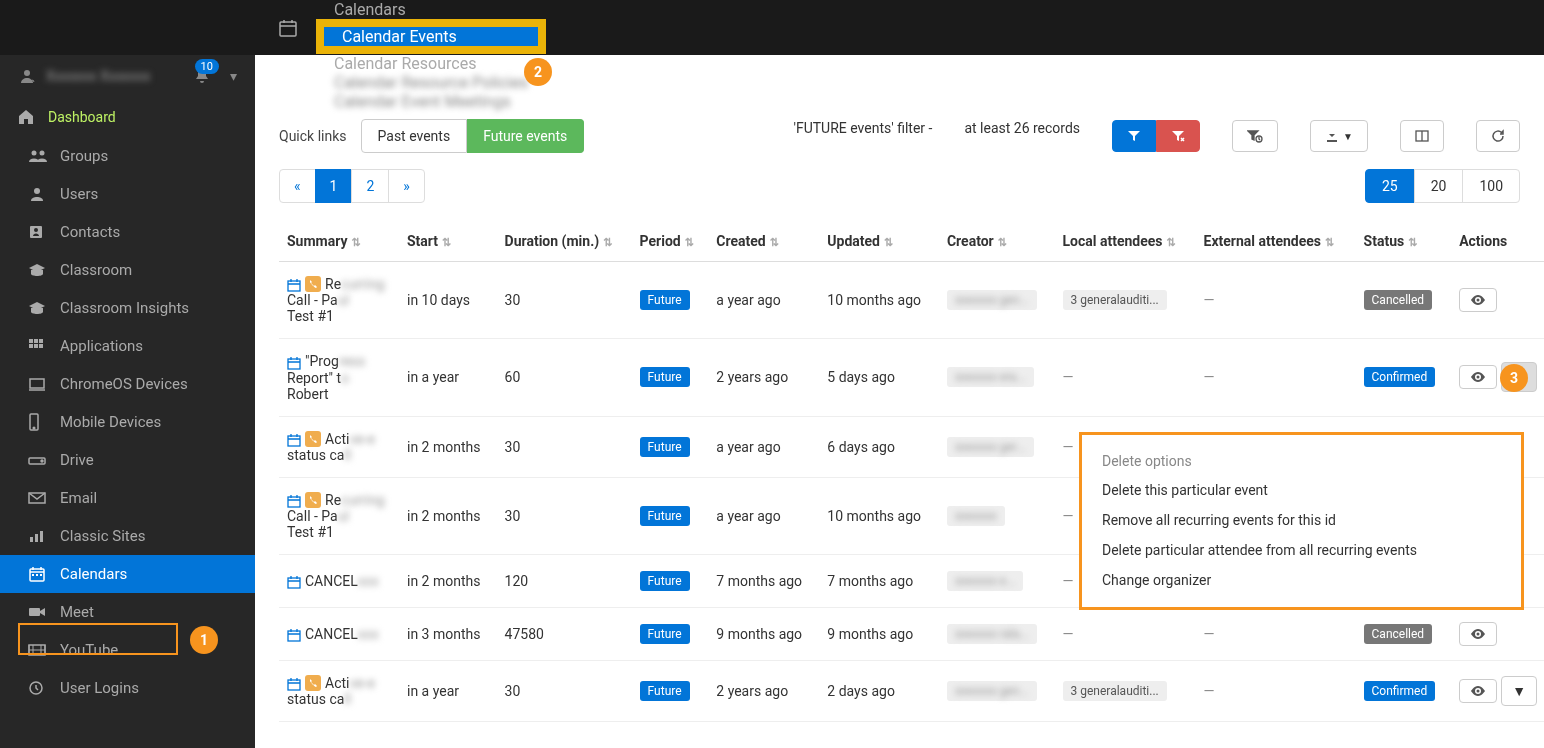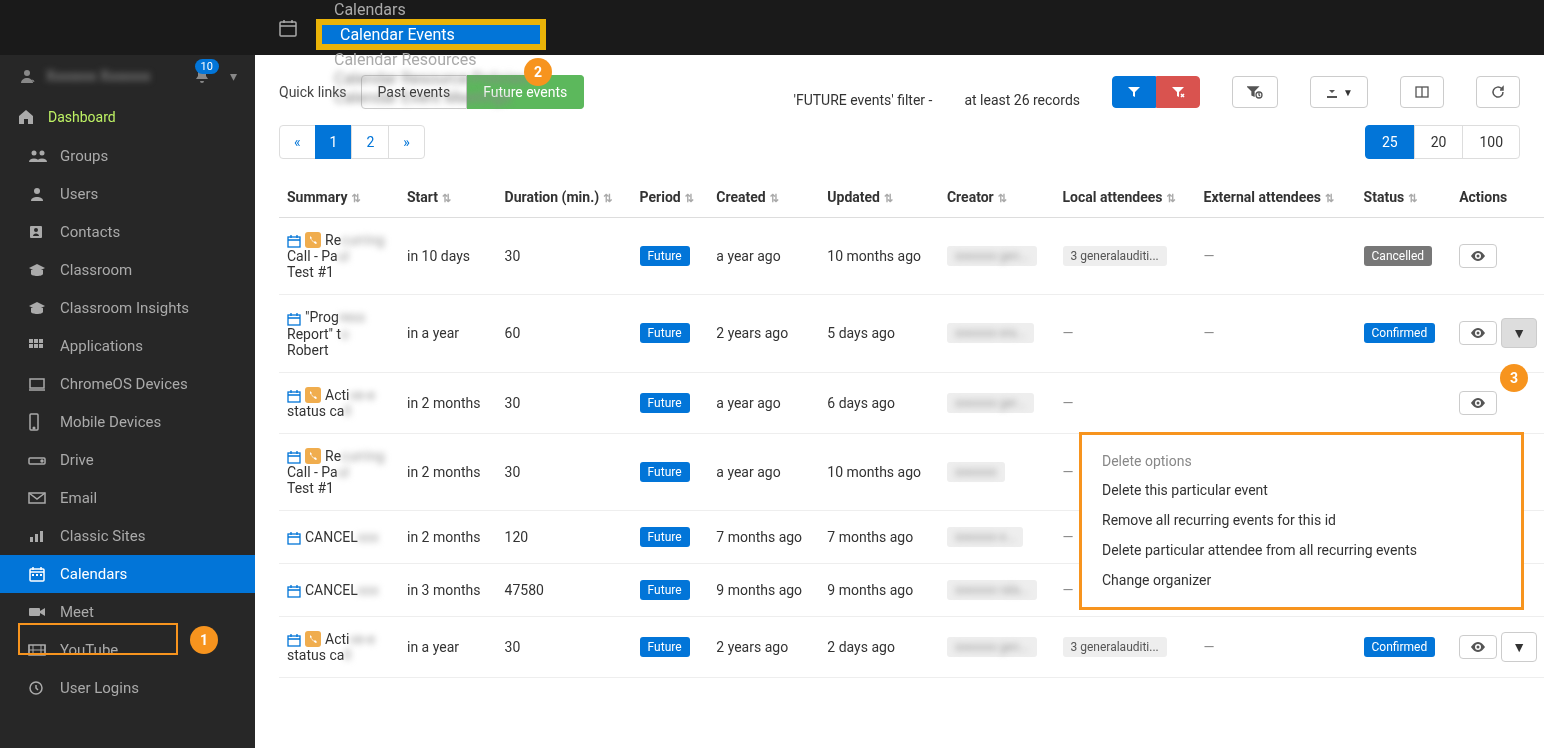--- a/index.html
+++ b/index.html
@@ -1,21 +1,21 @@
 <!DOCTYPE html>
 <html><head>
   <meta charset="utf-8">
   <style>
     * { margin: 0; padding: 0; box-sizing: border-box; }
     body { font-family: -apple-system, BlinkMacSystemFont, "Segoe UI", Roboto, Arial, sans-serif; font-size: 14px; background: #fff; color: #333; }
     
     .topbar { display: flex; background: #1a1a1a; height: 55px; position: relative; }
     .topnav { display: flex; margin-left: 260px; align-items: stretch; }
     .topnav-item { display: flex; align-items: center; padding: 0 18px; color: #aaa; cursor: pointer; font-size: 16px; }
-    .topnav-item.active { background: #0275d8; color: #fff; border: 6px solid #eab308; }
+    .topnav-item.active { background: #0275d8; color: #fff; border: 8px solid #eab308; }
     .topnav-item.blurred { filter: blur(3px); color: #888; }
     .topnav-icon { display: flex; align-items: center; padding: 0 18px; color: #aaa; }
     
     .sidebar { position: absolute; left: 0; top: 0; width: 255px; background: #272727; color: #ccc; height: 748px; overflow: hidden; }
     .sidebar-header { display: flex; align-items: center; padding: 14px 18px; height: 55px; }
     .sidebar-logo { width: 24px; height: 24px; border-radius: 50%; background: #fff; display: flex; align-items: center; justify-content: center; margin-right: 10px; }
     .sidebar-title { font-size: 18px; color: #bbb; flex: 1; display: flex; align-items: center; gap: 6px; }
     .collapse-btn { color: #888; cursor: pointer; }
     
     .sidebar-user { display: flex; align-items: center; padding: 12px 18px; position: relative; }
@@ -31,29 +31,29 @@
     .nav-item { display: flex; align-items: center; padding: 10px 18px 10px 28px; color: #aaa; cursor: pointer; font-size: 15px; }
     .nav-item .icon { margin-right: 12px; width: 20px; display: inline-block; text-align: center; }
     .nav-item.active { background: #0275d8; color: #fff; }
     .nav-item.highlighted { position: relative; }
     .nav-highlight-box { border: 2px solid #f7941e; position: absolute; left: 18px; top: 623px; width: 160px; height: 32px; pointer-events: none; }
     
     .annotation-circle { position: absolute; width: 28px; height: 28px; background: #f7941e; border-radius: 50%; display: flex; align-items: center; justify-content: center; color: #fff; font-weight: bold; font-size: 14px; z-index: 50; }
     
     .main { margin-left: 255px; padding: 0; }
     
-    .toolbar { display: flex; align-items: center; padding: 20px 24px 16px; }
+    .toolbar { display: flex; align-items: center; padding: 20px 24px 16px; margin-top: 44px; }
     .quick-links-label { margin-right: 14px; color: #444; }
     .btn-group { display: inline-flex; }
     .btn-group > * { border: 1px solid #ccc; padding: 8px 16px; cursor: pointer; background: #fff; }
     .btn-group > *:first-child { border-radius: 4px 0 0 4px; }
     .btn-group > *:last-child { border-radius: 0 4px 4px 0; border-left: none; }
     .btn-group .active-green { background: #5cb85c; color: #fff; border-color: #5cb85c; }
     
-    .toolbar-right { margin-left: auto; display: flex; align-items: flex-end; gap: 32px; }
+    .toolbar-right { margin-left: auto; display: flex; align-items: flex-start; gap: 32px; }
     .icon-btn-group { display: inline-flex; }
     .icon-btn { border: 1px solid #ccc; padding: 8px 14px; cursor: pointer; background: #fff; display: flex; align-items: center; }
     .icon-btn.blue { background: #0275d8; color: #fff; border-color: #0275d8; }
     .icon-btn.red { background: #d9534f; color: #fff; border-color: #d9534f; }
     .icon-btn-group .icon-btn:first-child { border-radius: 4px 0 0 4px; }
     .icon-btn-group .icon-btn:last-child { border-radius: 0 4px 4px 0; }
     .icon-btn.solo { border-radius: 4px; }
     
     .paging-row { display: flex; align-items: center; padding: 0 24px 18px; }
     .pagination { display: inline-flex; }

